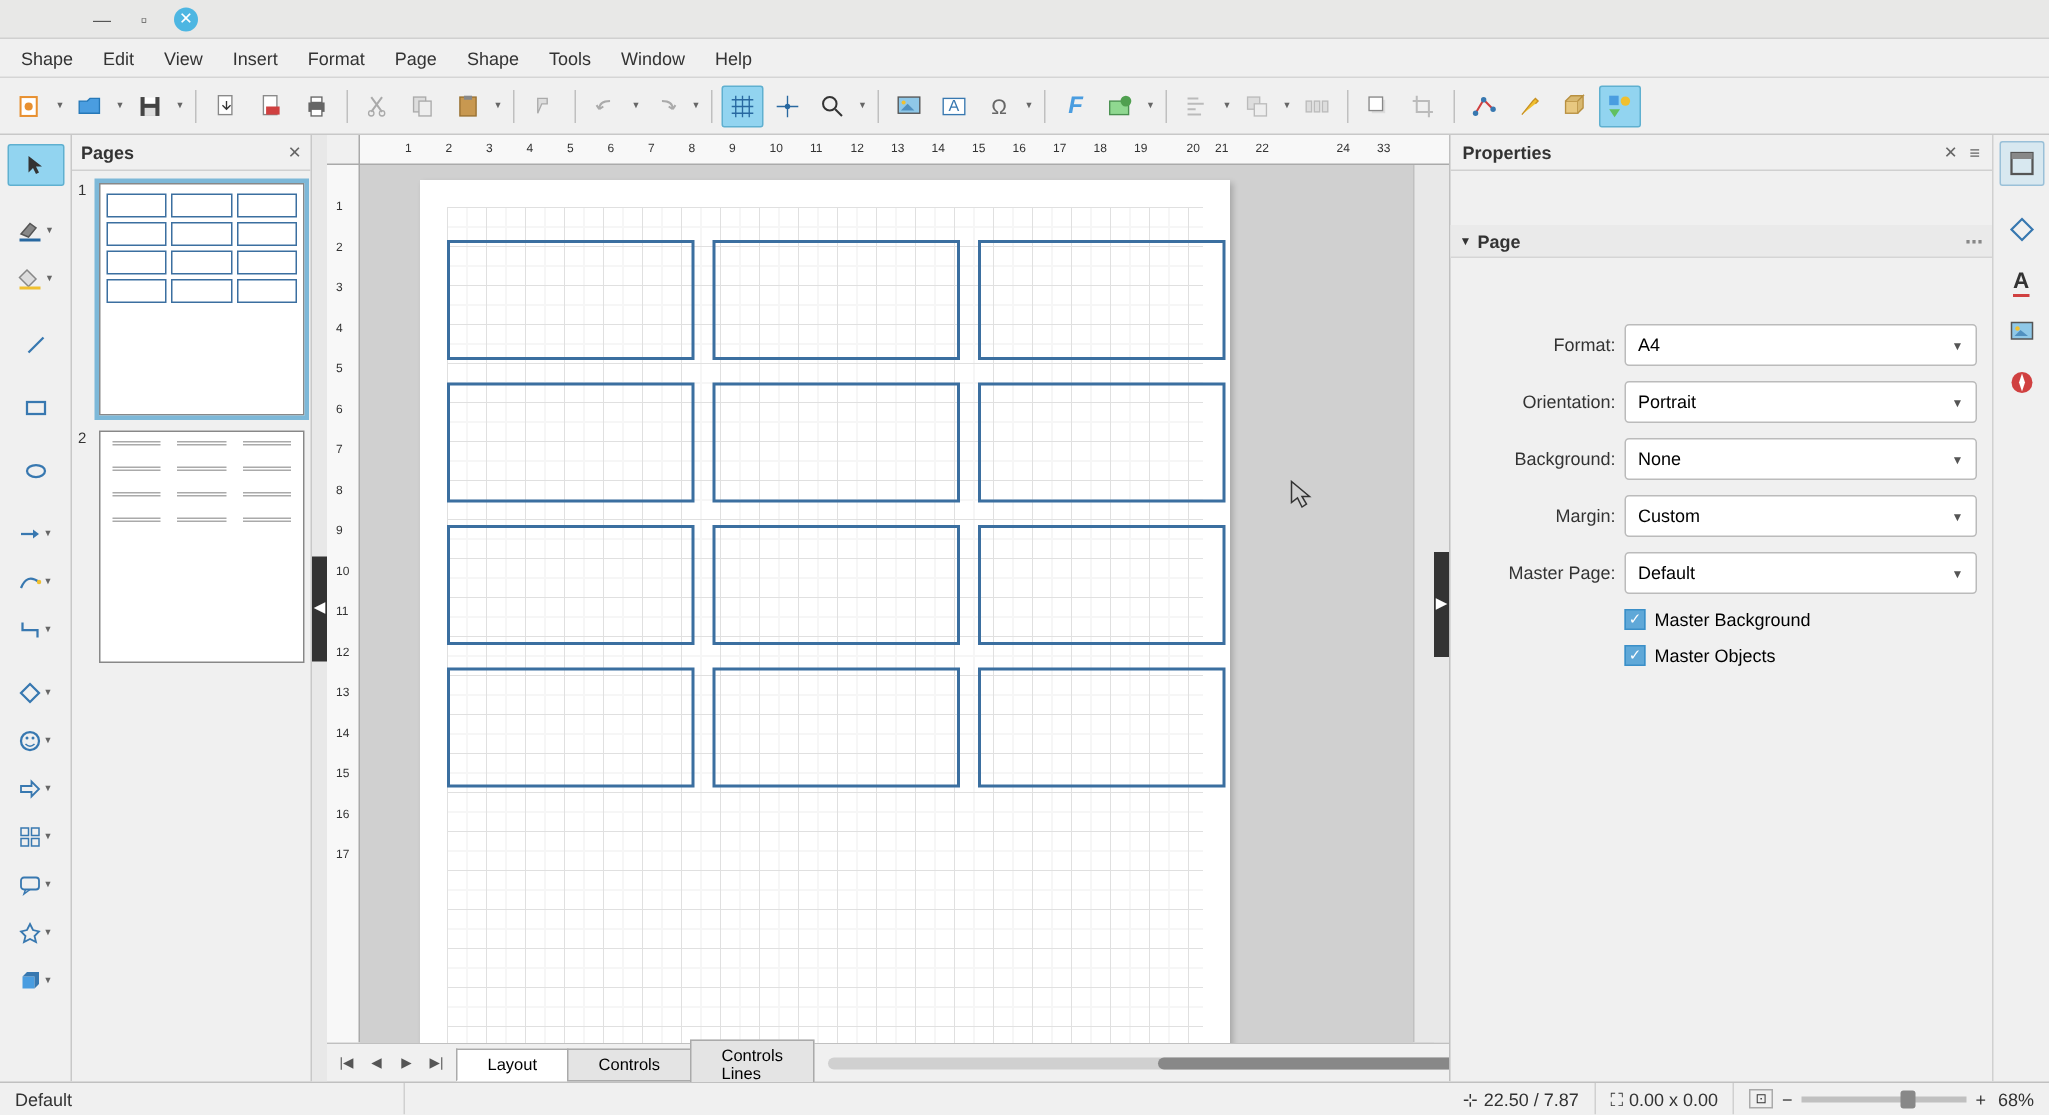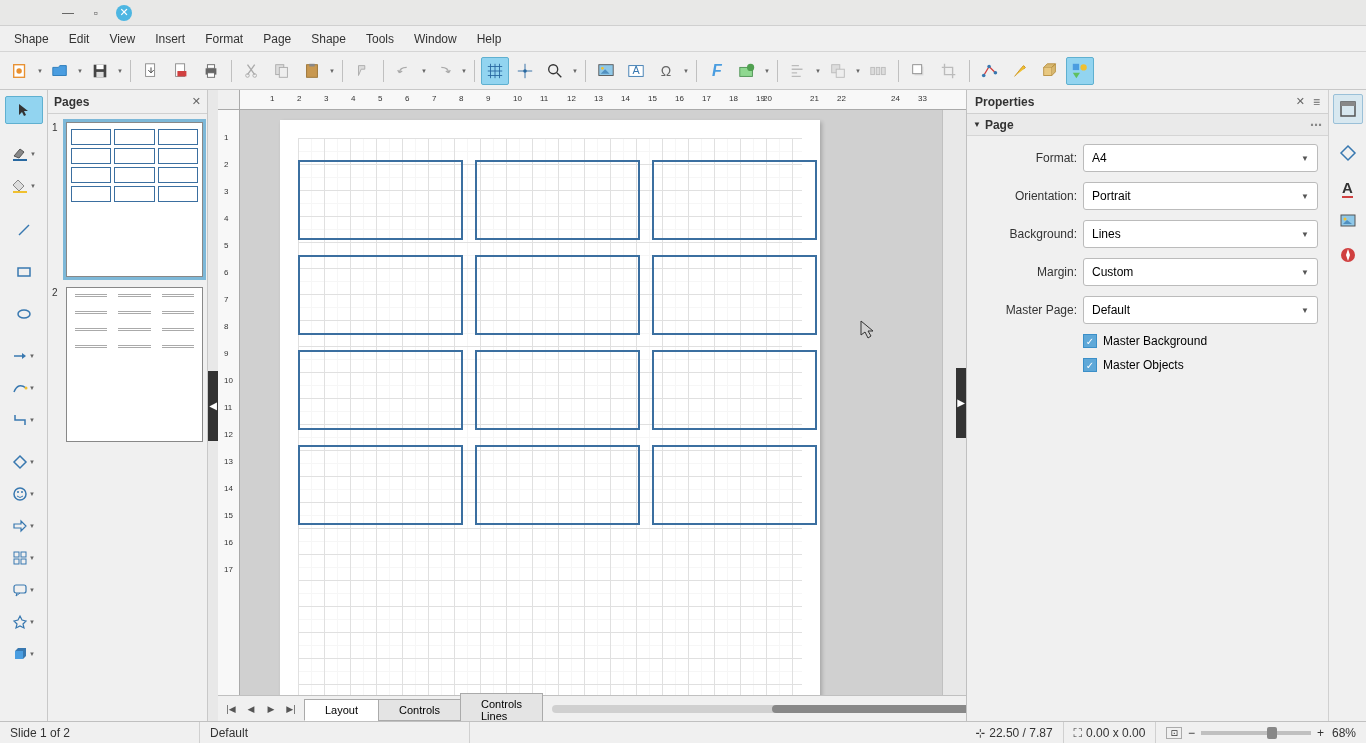--- a/index.html
+++ b/index.html
@@ -49,21 +49,21 @@
 .page-subgrid { position: absolute; inset: 18px; background-image: repeating-linear-gradient(to right, #ddd 0, #ddd 1px, transparent 1px, transparent 13px), repeating-linear-gradient(to bottom, #ddd 0, #ddd 1px, transparent 1px, transparent 13px); opacity: 0.25; }
 .draw-rect { position: absolute; border: 2px solid #3b6fa0; background: transparent; }
 .vscroll { width: 14px; background: #e8e8e8; border-left: 1px solid #c0c0c0; }
 .tabs-row { height: 26px; display: flex; align-items: center; background: #f0f0f0; border-top: 1px solid #c0c0c0; }
 .nav-btns { display: flex; padding: 0 4px; gap: 2px; }
 .nav-btn { width: 18px; height: 18px; display: flex; align-items: center; justify-content: center; cursor: pointer; font-size: 9px; color: #555; border: 1px solid transparent; }
 .tab { padding: 4px 20px; border: 1px solid #aaa; background: #fff; cursor: pointer; margin-right: -1px; font-size: 11px; position: relative; top: 1px; }
 .tab.active { background: #fff; border-bottom-color: #fff; font-weight: normal; }
 .tab.inactive { background: #e4e4e4; }
 .right-sidebar { width: 400px; background: #f0f0f0; border-left: 1px solid #c0c0c0; display: flex; }
-.props-main { flex: 1; display: flex; flex-direction: column; }
+.props-main { flex: 1; display: flex; flex-direction: column; gap: 36px; }
 .props-header { height: 24px; display: flex; align-items: center; justify-content: space-between; padding: 0 8px; font-weight: bold; color: #333; border-bottom: 1px solid #d0d0d0; }
 .props-section-hdr { height: 22px; display: flex; align-items: center; gap: 4px; padding: 0 6px; font-weight: bold; color: #333; background: #eaeaea; border-bottom: 1px solid #d5d5d5; }
 .props-body { padding: 8px 10px; display: flex; flex-direction: column; gap: 10px; }
 .prop-row { display: flex; align-items: center; gap: 6px; }
 .prop-label { flex: 0 0 100px; text-align: right; color: #333; }
 .prop-select { flex: 1; height: 28px; border: 1px solid #bbb; border-radius: 3px; background: white; padding: 0 8px; display: flex; align-items: center; justify-content: space-between; cursor: pointer; }
 .prop-select-arrow { font-size: 8px; color: #555; }
 .prop-btn { flex: 1; height: 28px; border: 1px solid #bbb; border-radius: 3px; background: white; display: flex; align-items: center; justify-content: center; cursor: pointer; }
 .prop-check-row { display: flex; align-items: center; gap: 6px; padding-left: 106px; }
 .chk { width: 14px; height: 14px; border: 1px solid #3b8fc8; background: #5fa8d8; display: flex; align-items: center; justify-content: center; color: white; font-size: 10px; }
@@ -527,21 +527,21 @@
           <span class="ruler-tick h-tick" style="left: 273px;">10</span>
           <span class="ruler-tick h-tick" style="left: 300px;">11</span>
           <span class="ruler-tick h-tick" style="left: 327px;">12</span>
           <span class="ruler-tick h-tick" style="left: 354px;">13</span>
           <span class="ruler-tick h-tick" style="left: 381px;">14</span>
           <span class="ruler-tick h-tick" style="left: 408px;">15</span>
           <span class="ruler-tick h-tick" style="left: 435px;">16</span>
           <span class="ruler-tick h-tick" style="left: 462px;">17</span>
           <span class="ruler-tick h-tick" style="left: 489px;">18</span>
           <span class="ruler-tick h-tick" style="left: 516px;">19</span>
-          <span class="ruler-tick h-tick" style="left: 523px;">20</span>
+          <span class="ruler-tick h-tick" style="left: 551px;">20</span>
           <span class="ruler-tick h-tick" style="left: 570px;">21</span>
           <span class="ruler-tick h-tick" style="left: 597px;">22</span>
           <span class="ruler-tick h-tick" style="left: 624px; margin-top: 14px;">23</span>
           <span class="ruler-tick h-tick" style="left: 651px;">24</span>
           <span class="ruler-tick h-tick" style="left: 678px;">33</span>
         </div>
     </div>
     <div class="canvas-row">
       <div class="v-ruler" id="vruler">
           <span class="ruler-tick" style="top: 23px; left: 6px; font-size: 8px;">1</span>
@@ -634,21 +634,21 @@
         <div class="prop-row">
           <div class="prop-label">Orientation:</div>
           <div class="prop-select">
             <span>Portrait</span>
               <span class="prop-select-arrow">▼</span>
           </div>
         </div>
         <div class="prop-row">
           <div class="prop-label">Background:</div>
           <div class="prop-select">
-            <span>Lines</span>
+            <span>None</span>
               <span class="prop-select-arrow">▼</span>
           </div>
         </div>
         <div class="prop-row">
           <div class="prop-label">Margin:</div>
           <div class="prop-select">
             <span>Custom</span>
               <span class="prop-select-arrow">▼</span>
           </div>
         </div>
@@ -696,21 +696,20 @@
           <svg width="18" height="18" viewBox="0 0 18 18">
             <circle cx="9" cy="9" r="7" fill="#d04040"></circle>
             <path d="M9 3 L11 9 L9 15 L7 9 Z" fill="#fff"></path>
           </svg>
         </div>
     </div>
   </div>
 </div>
 
 <div class="statusbar">
-  <div class="status-cell" style="width:200px">Slide 1 of 2</div>
   <div class="status-cell" style="width:270px">Default</div>
   <div class="status-spacer"></div>
   <div class="status-cell">
     <span style="margin-right:4px">⊹</span>
       <span>22.50 / 7.87</span>
   </div>
   <div class="status-cell">
     <span style="margin-right:4px">⛶</span>
       <span>0.00 x 0.00</span>
   </div>

